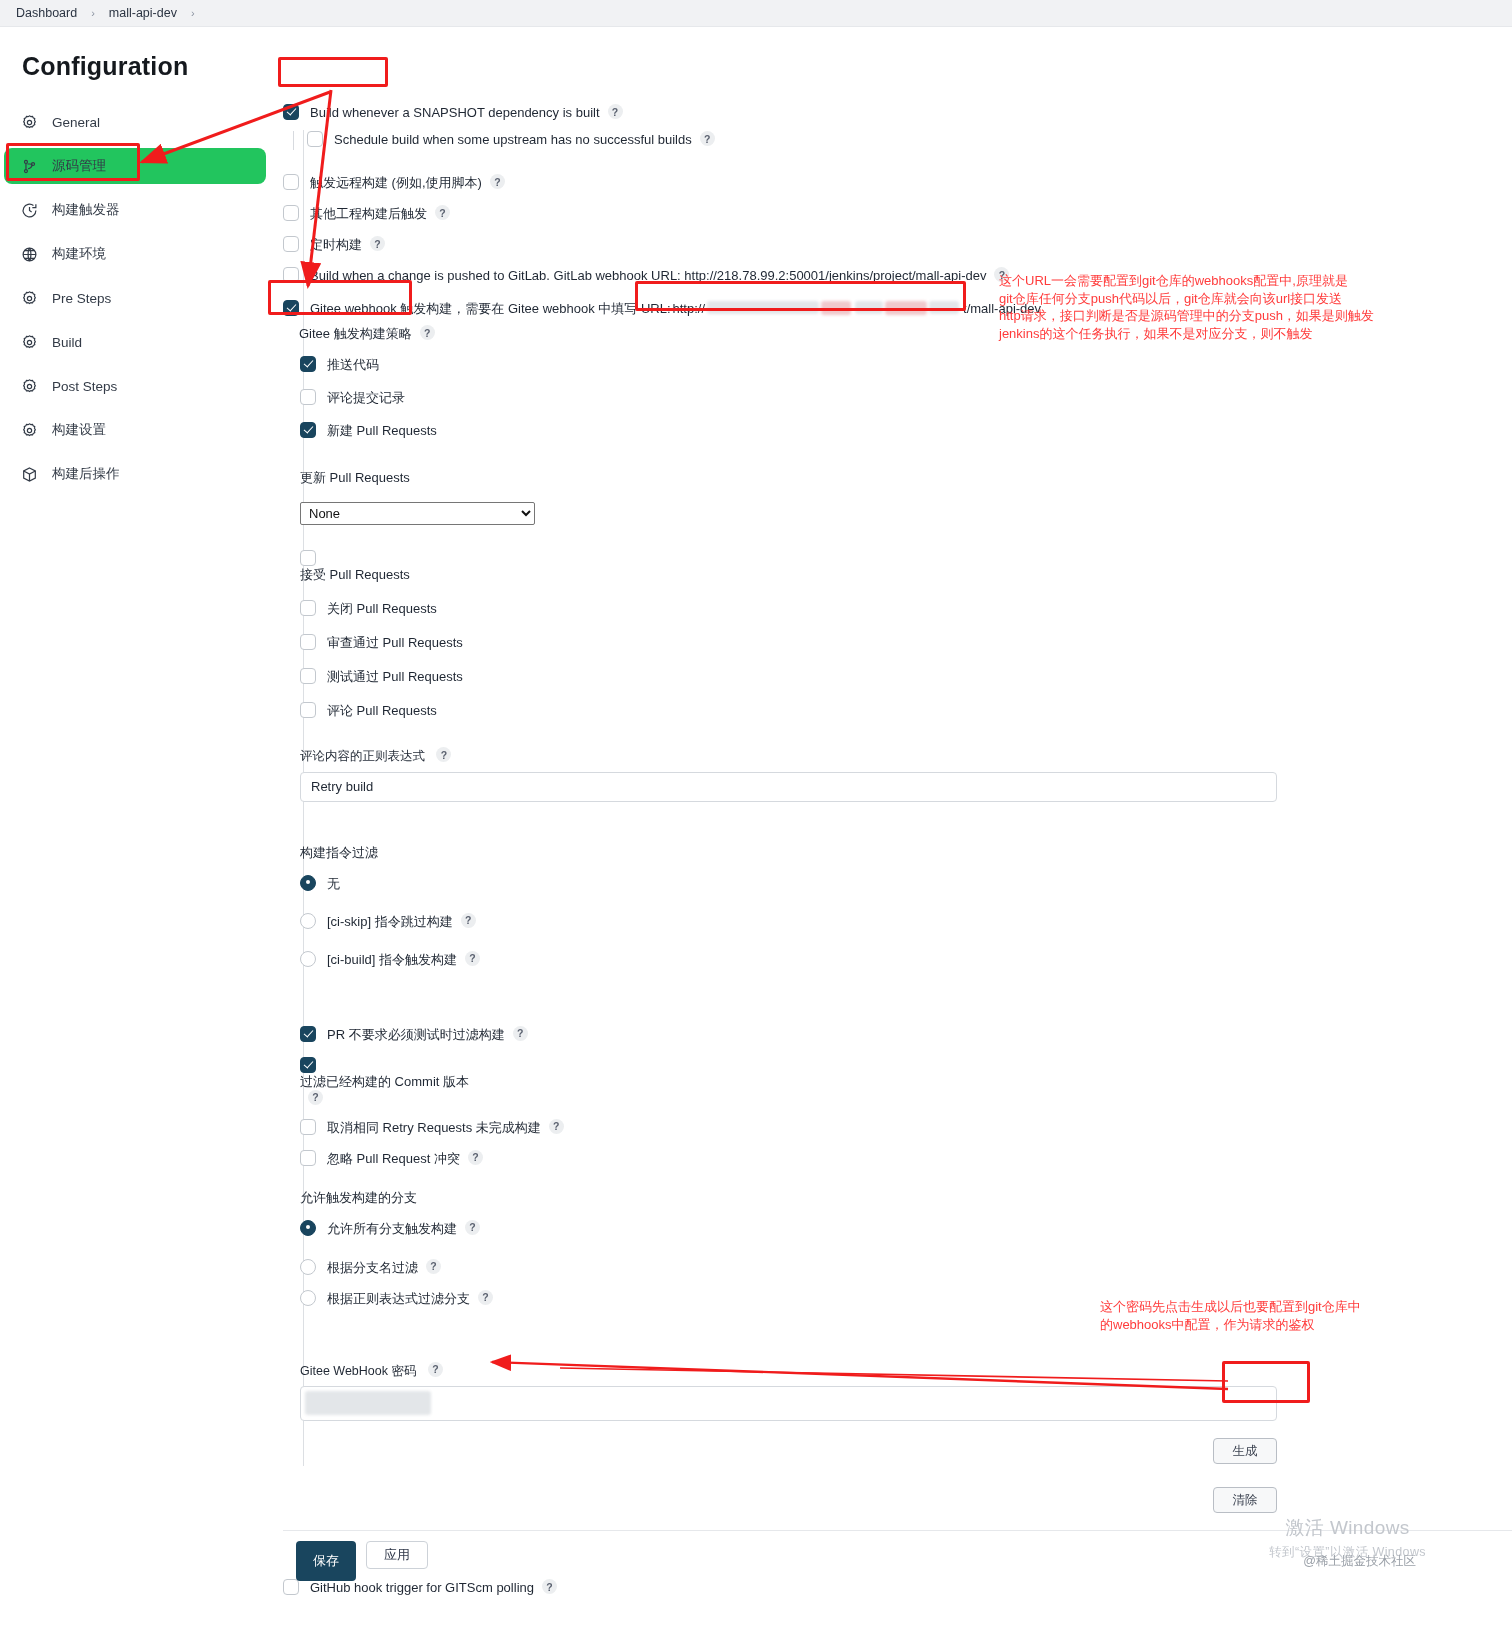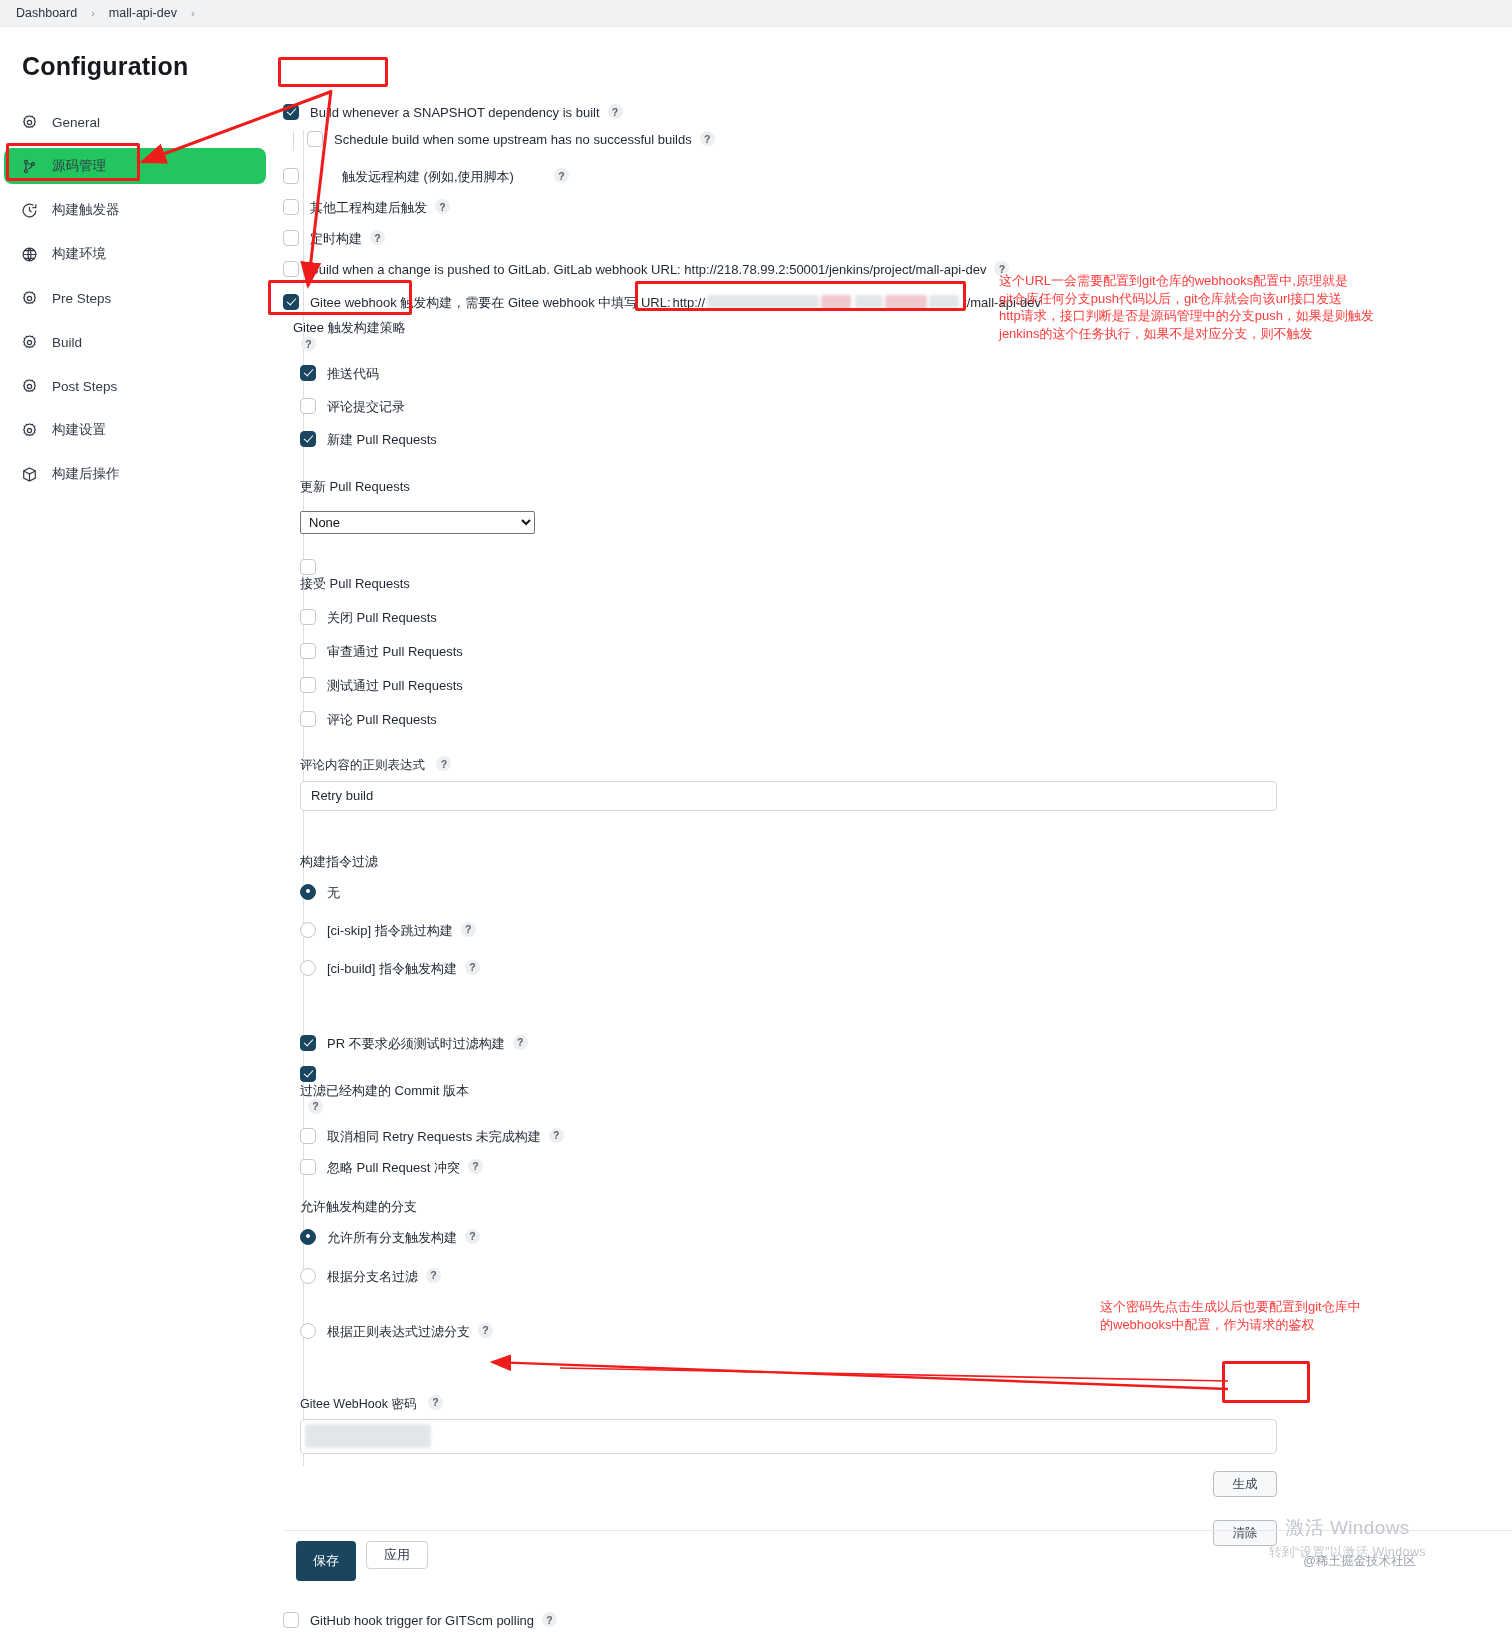--- a/index.html
+++ b/index.html
@@ -314,21 +314,21 @@
 
   
   <div class="row" style="margin-left:6px;">
     <span class="sub-tick"></span>
     <span class="cb"></span>
     <span class="row-label">Schedule build when some upstream has no successful builds</span>
     <span class="help">?</span>
   </div>
 
   
-  <div class="row" style="margin-top:18px;gap:32px;">
+  <div class="row" style="margin-top:24px;">
     <span class="cb"></span>
     <span class="row-label">触发远程构建 (例如,使用脚本)</span>
     <span class="help">?</span>
   </div>
 
   
   <div class="row" style="margin-top:14px;">
     <span class="cb"></span>
     <span class="row-label">其他工程构建后触发</span>
     <span class="help">?</span>
@@ -357,21 +357,21 @@
       <span class="redact" style="left:2px;top:1px;width:112px;height:13px;"></span>
       <span class="redact pinkish" style="left:116px;top:1px;width:30px;height:14px;"></span>
       <span class="redact" style="left:150px;top:1px;width:28px;height:13px;"></span>
       <span class="redact pinkish" style="left:180px;top:1px;width:42px;height:14px;"></span>
       <span class="redact" style="left:224px;top:1px;width:30px;height:13px;"></span>
     </span>
     <span class="row-label" style="margin-left:-42px;">t/mall-api-dev</span>
   </div>
 
   
-  <div class="row" style="margin-left:10px;margin-top:4px;flex-direction:column;">
+  <div class="row" style="margin-left:16px;margin-top:4px;">
     <span class="row-label">Gitee 触发构建策略</span>
     <span class="help">?</span>
   </div>
 
   
   <div class="row" style="margin-left:17px;margin-top:12px;">
     <span class="cb on"></span>
     <span class="row-label">推送代码</span>
   </div>
   <div class="row" style="margin-left:17px;margin-top:16px;">
@@ -464,21 +464,21 @@
   <div class="row" style="margin-left:17px;margin-top:13px;">
     <span class="rb on"></span>
     <span class="row-label">允许所有分支触发构建</span>
     <span class="help">?</span>
   </div>
   <div class="row" style="margin-left:17px;margin-top:22px;">
     <span class="rb"></span>
     <span class="row-label">根据分支名过滤</span>
     <span class="help">?</span>
   </div>
-  <div class="row" style="margin-left:17px;margin-top:38px;text-align:center;">
+  <div class="row" style="margin-left:17px;margin-top:14px;text-align:center;">
     <span class="rb"></span>
     <span class="row-label">根据正则表达式过滤分支</span>
     <span class="help">?</span>
   </div>
 
   
   <div class="field-label" style="margin-top:55px;">
     <span>Gitee WebHook 密码</span>
     <span class="help">?</span>
   </div>

